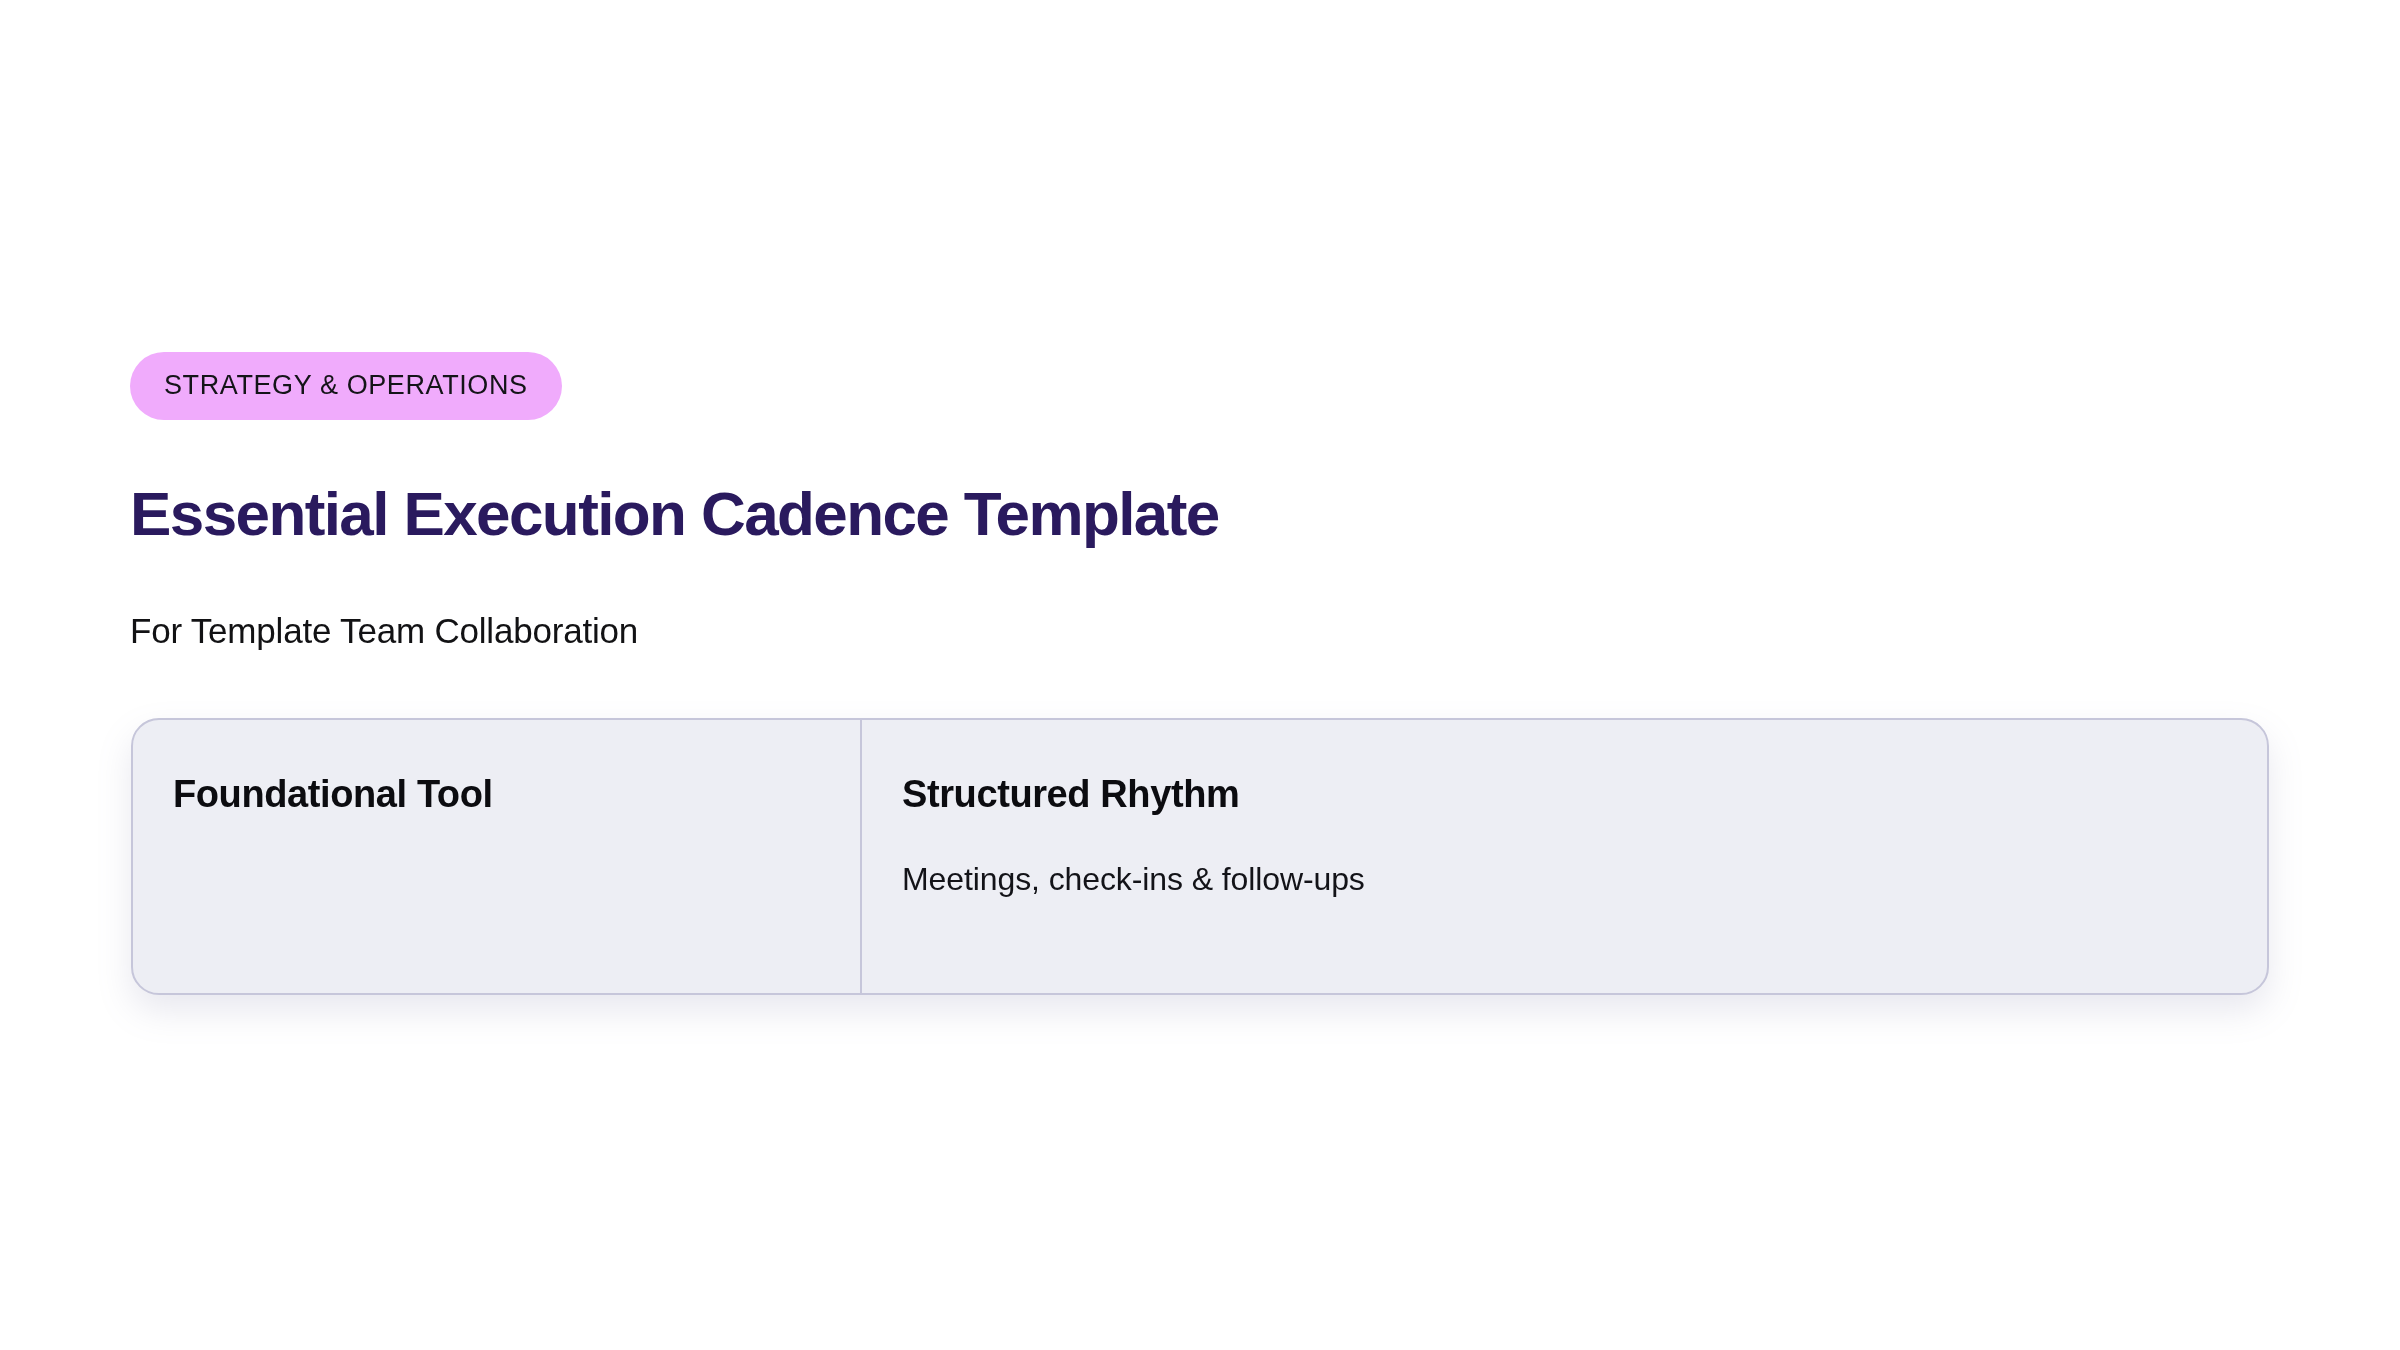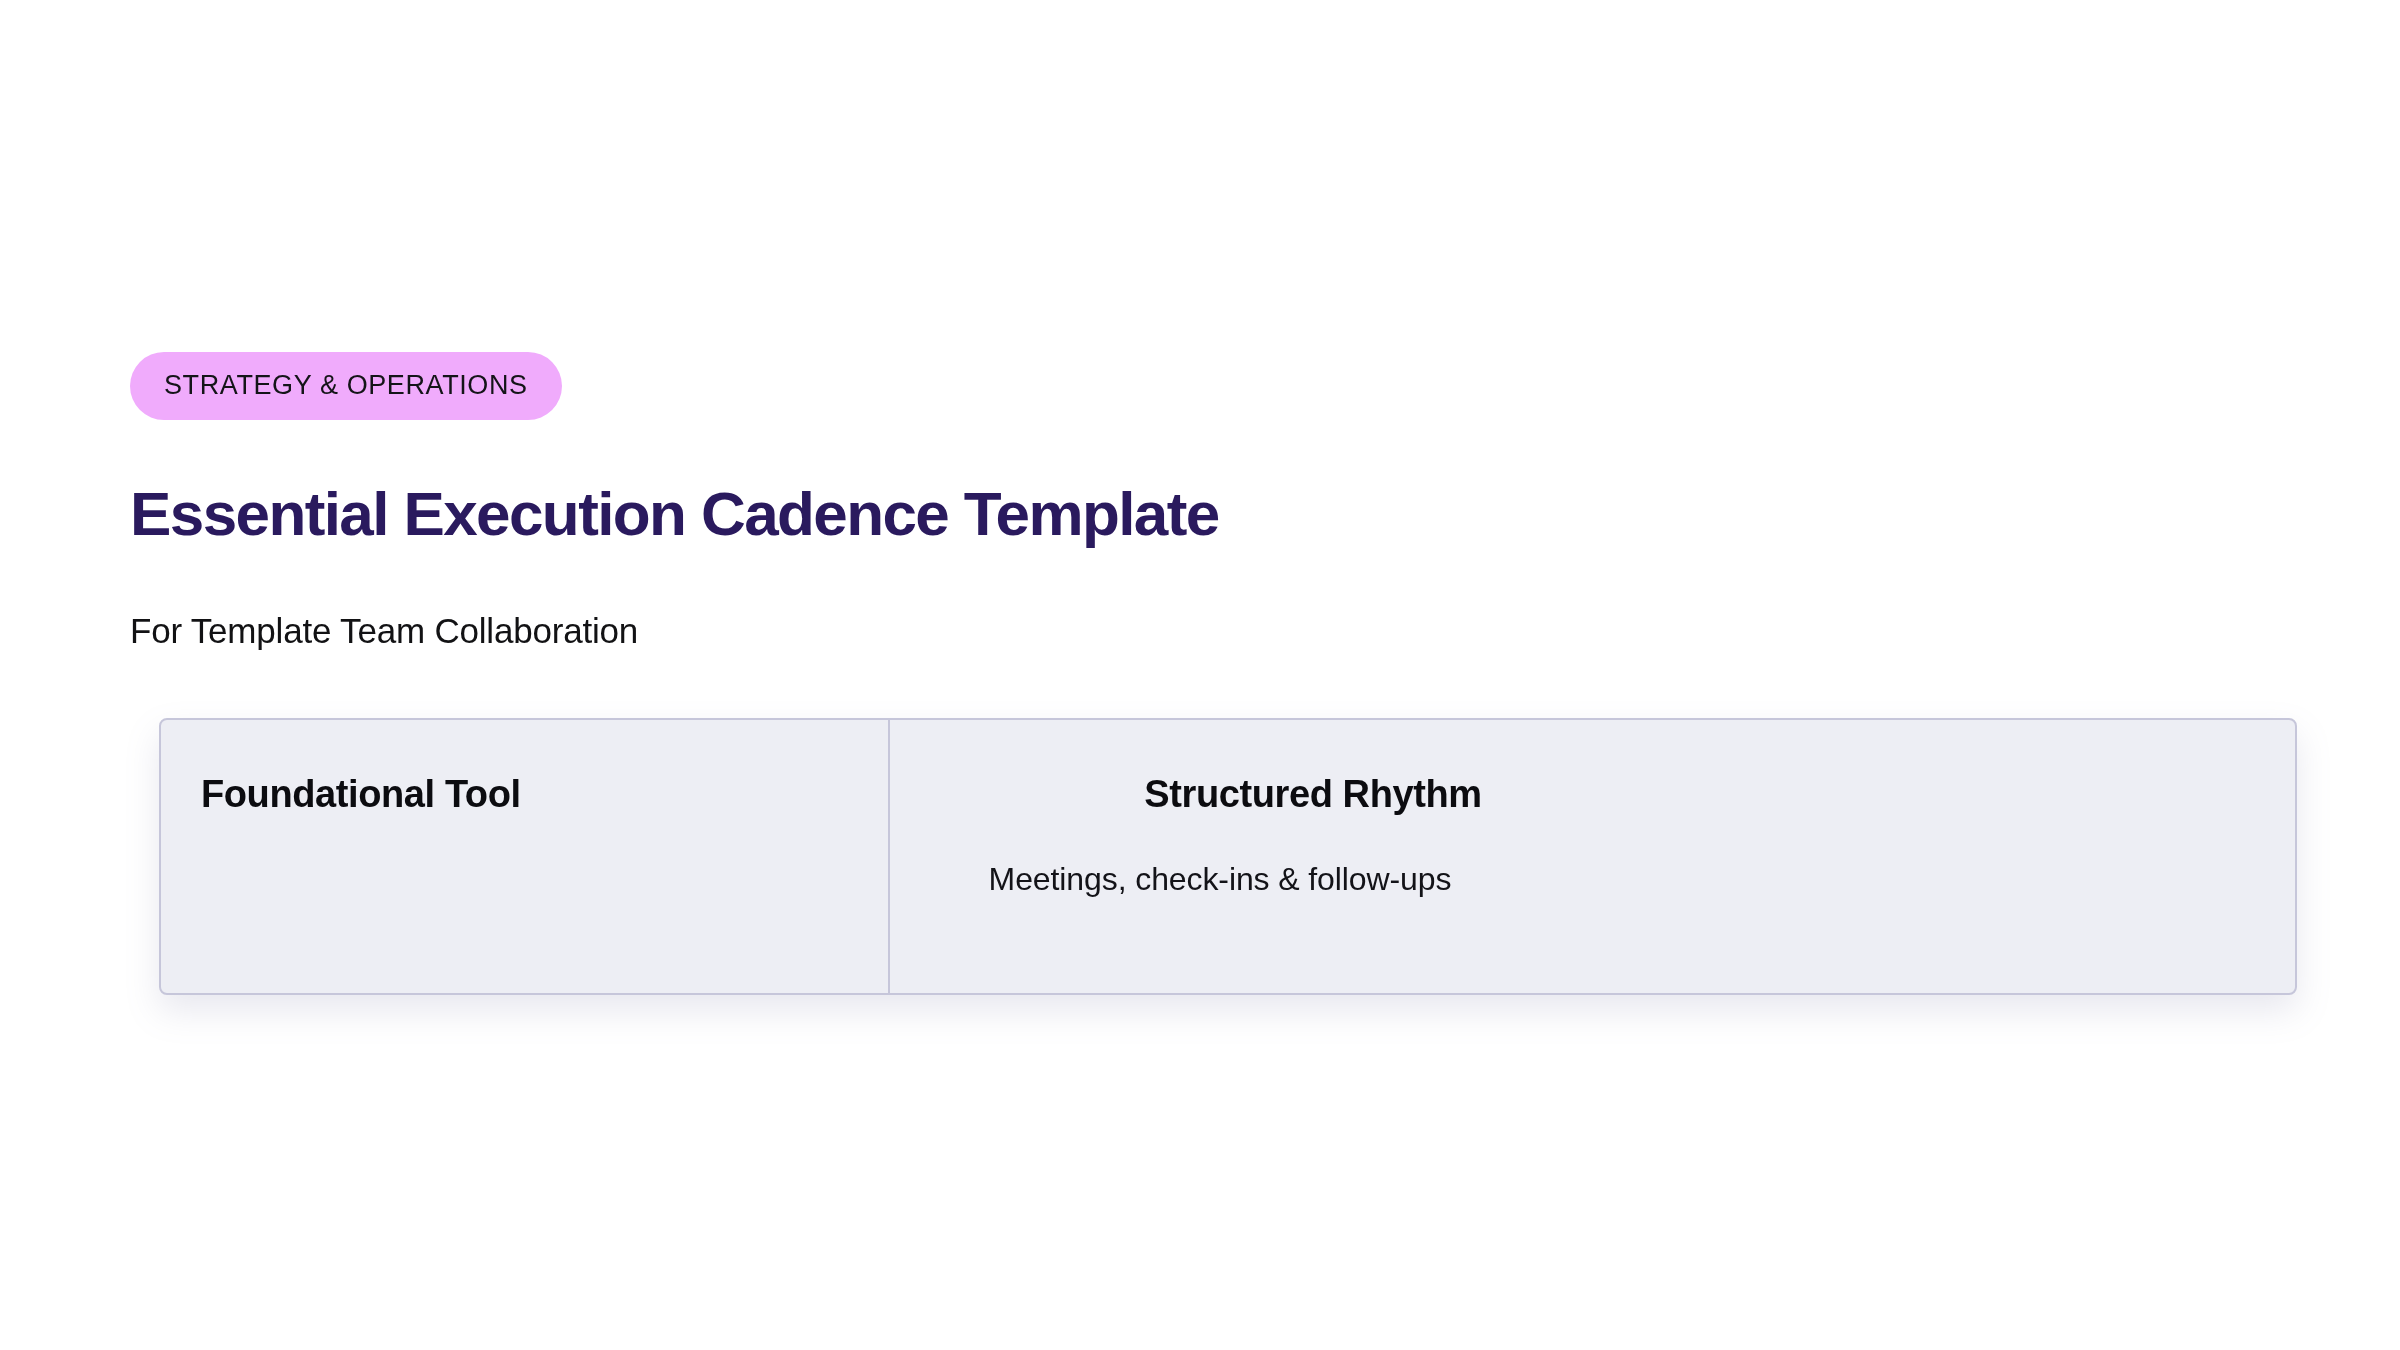--- a/index.html
+++ b/index.html
@@ -70,36 +70,35 @@
   .highlight-panel {
     position: absolute;
     left: 131px;
     top: 718px;
     width: 2138px;
     height: 277px;
     box-sizing: border-box;
     display: flex;
     background: #edeef4;
     border: 2px solid #c6c6da;
-    border-radius: 8px;
+    border-radius: 28px;
     box-shadow: 0 16px 34px rgba(130, 130, 165, 0.18);
-    margin-left: 28px;
   }
 
   .highlight-cell {
     box-sizing: border-box;
     padding: 52px 40px 40px 40px;
     border-right: 2px solid #c6c6da;
     overflow: hidden;
   }
   .highlight-cell:last-child {
     border-right: none;
   }
   .highlight-cell.cell-0 { width: 729px; }
-  .highlight-cell.cell-1 { width: 846px; text-align: center; }
+  .highlight-cell.cell-1 { width: 846px; }
   .highlight-cell.cell-2 { width: 692px; }
 
   .cell-heading {
     margin: 0;
     color: #0c0c10;
     font-size: 38px;
     line-height: 44px;
     font-weight: 700;
     letter-spacing: -0.4px;
     white-space: nowrap;

